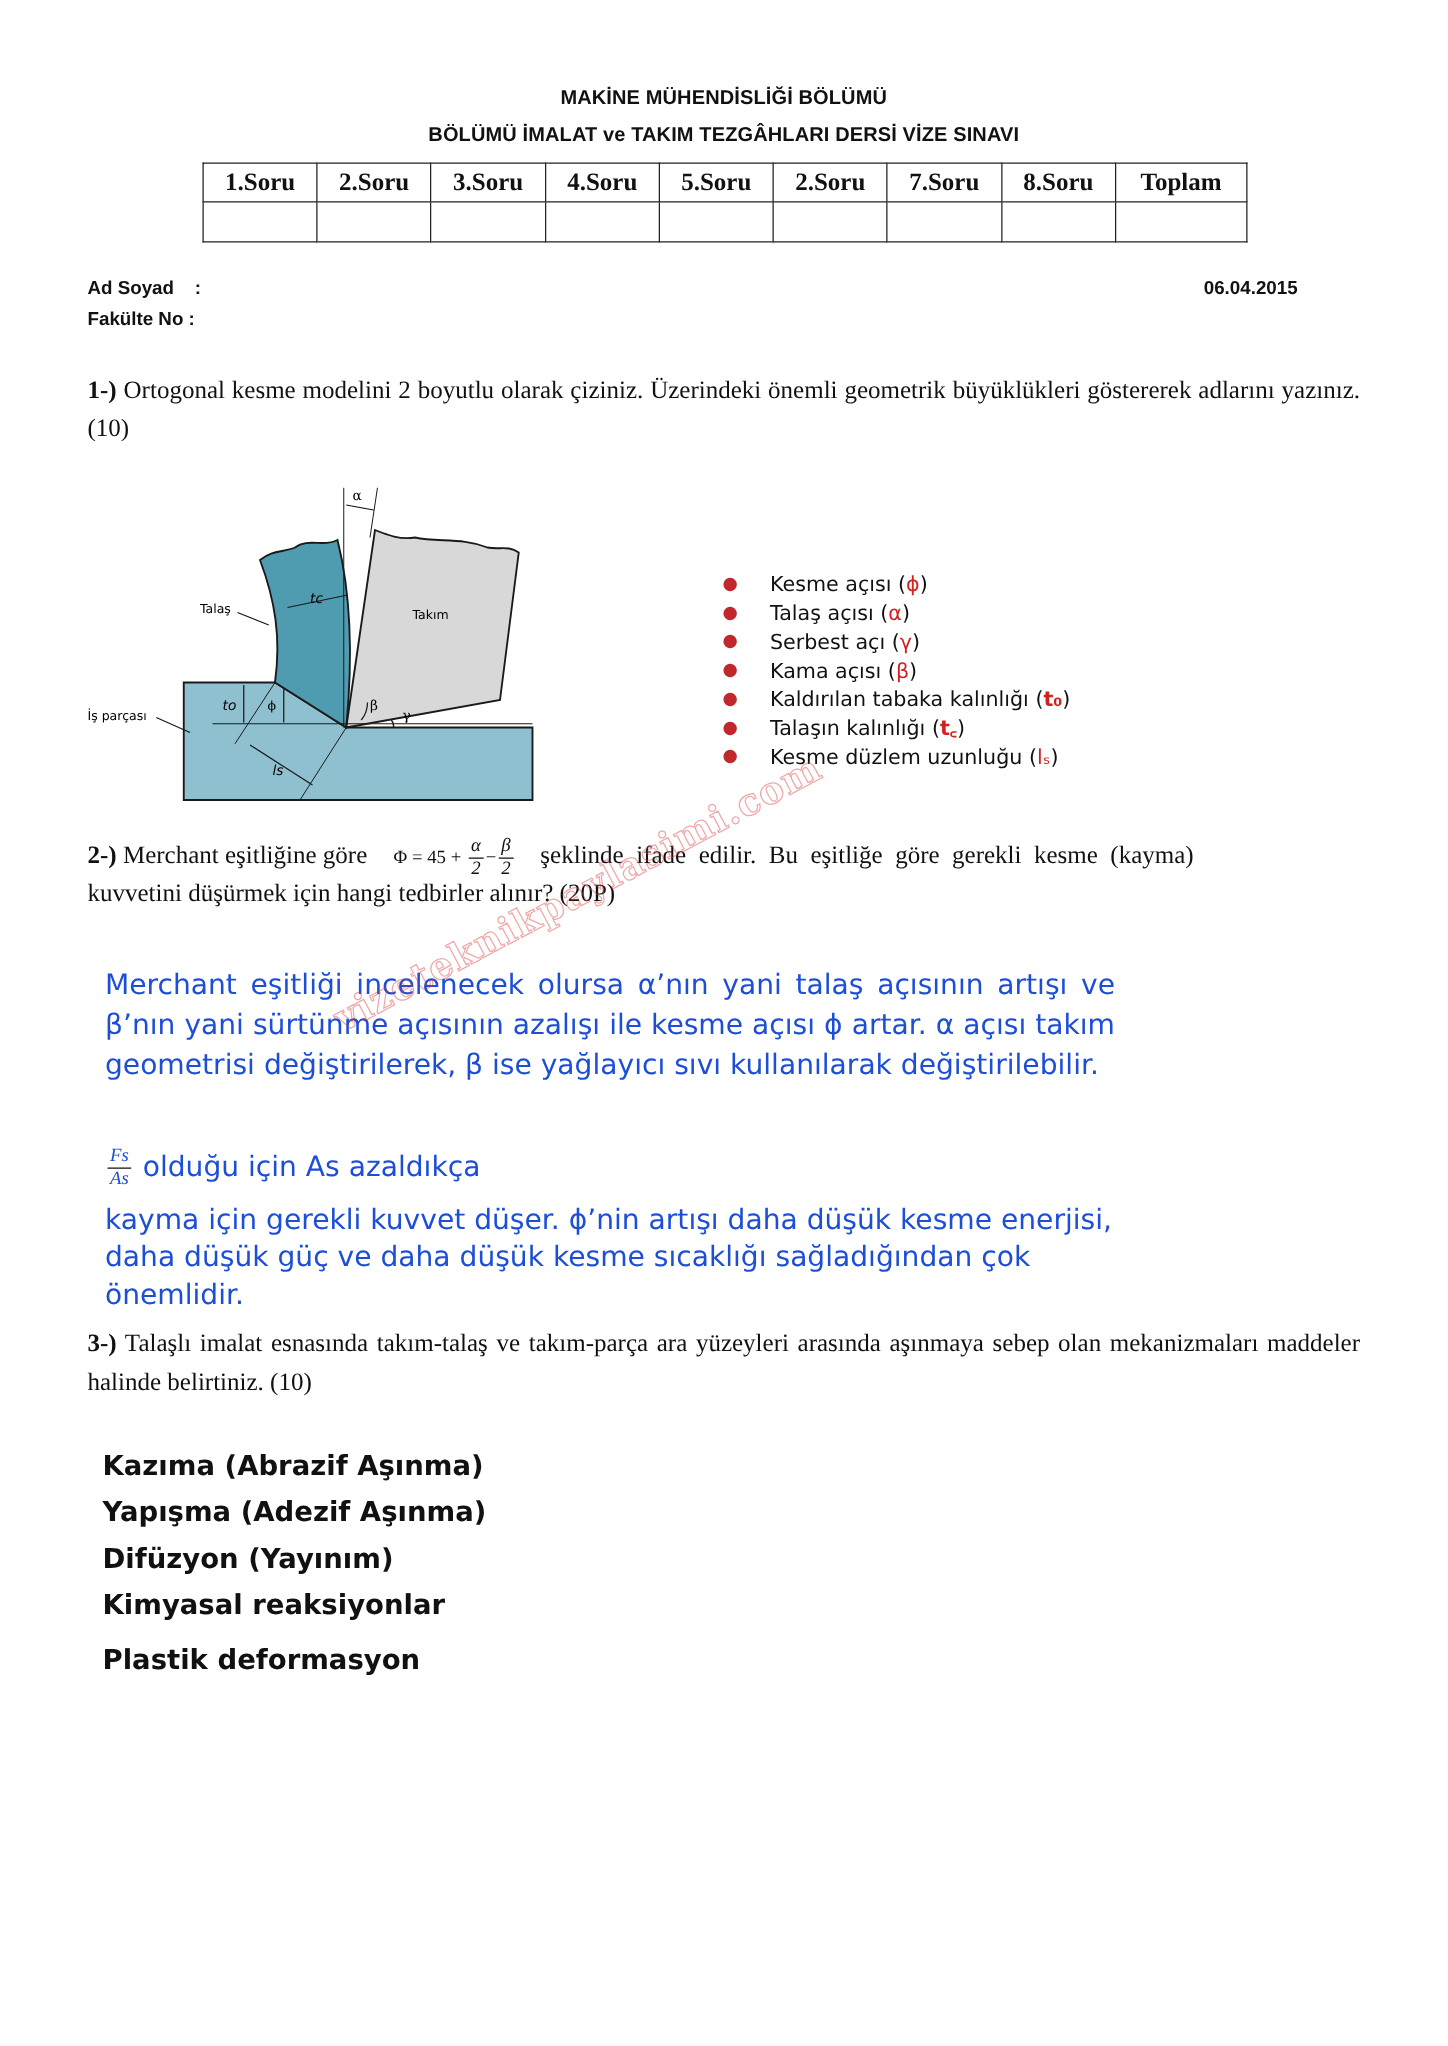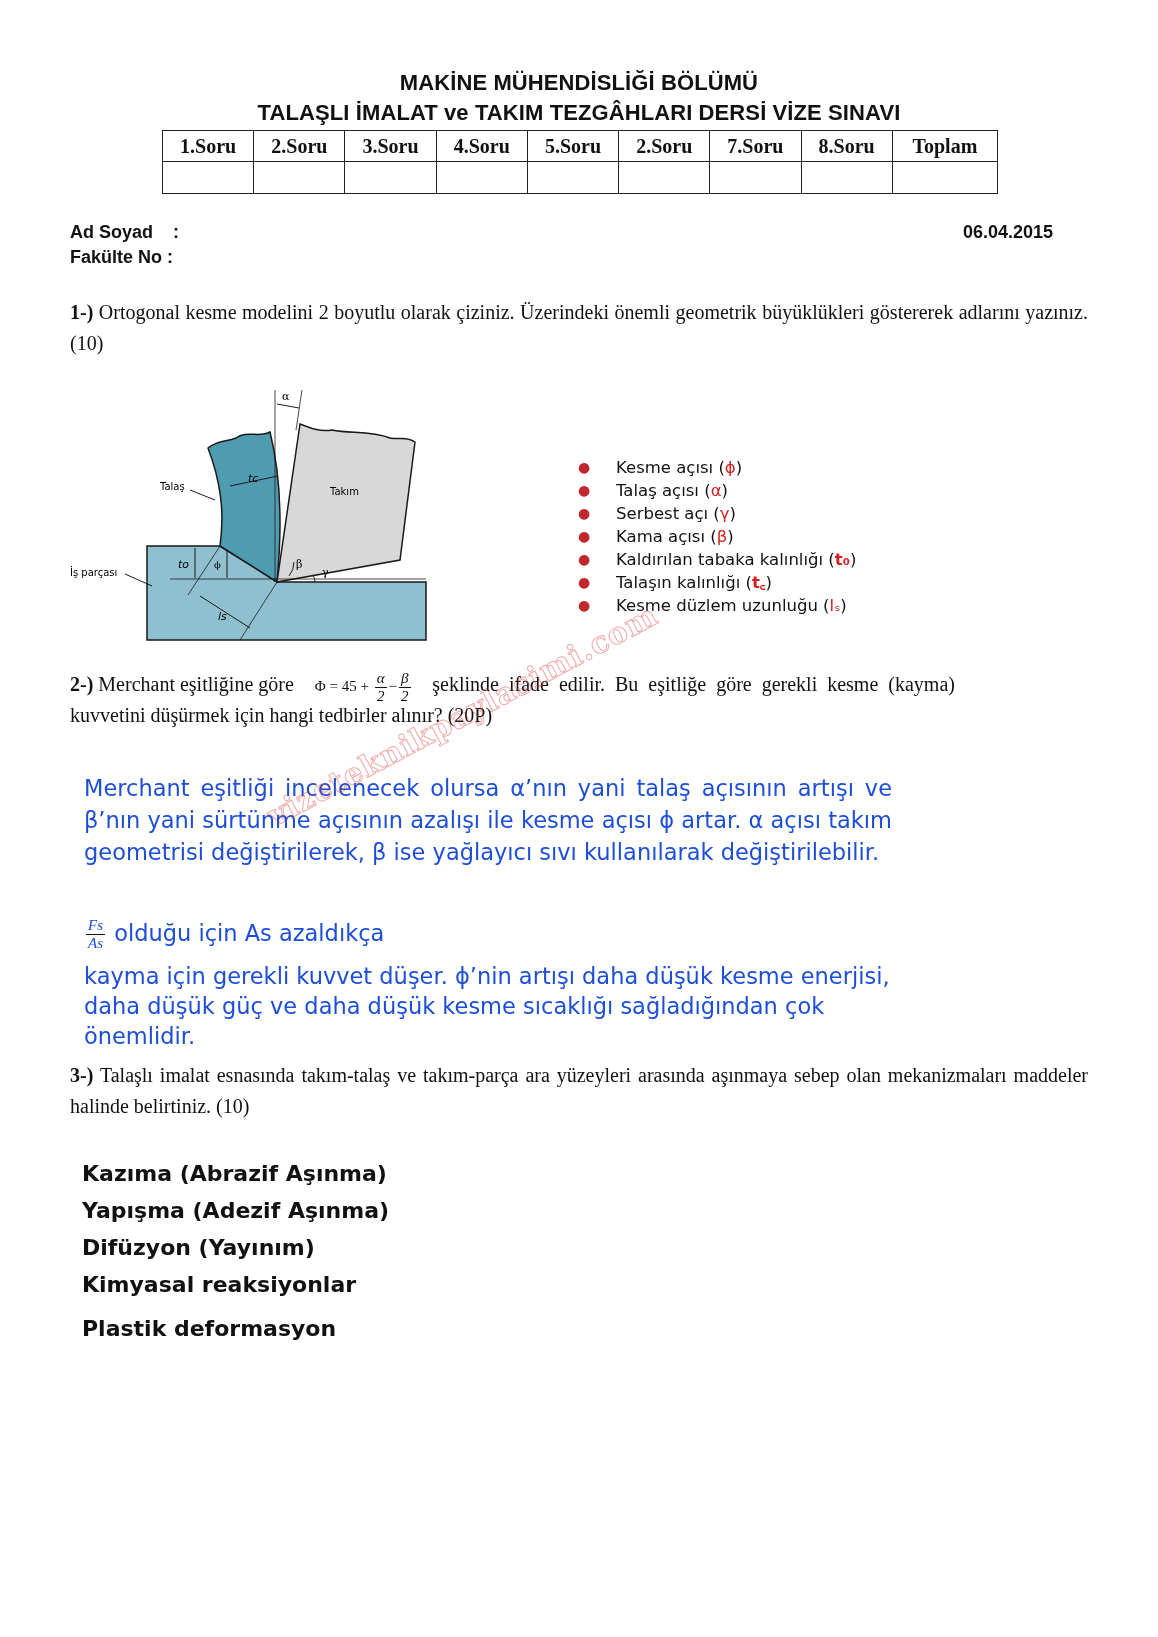--- a/index.html
+++ b/index.html
@@ -1,39 +1,39 @@
 <!DOCTYPE html>
 <html><head>
 <meta charset="utf-8">
 <style>
   html, body { margin: 0; padding: 0; background: #ffffff; }
   body { width: 1158px; height: 1637px; position: relative; overflow: hidden; color: #111; }
   .abs { position: absolute; }
-  .title { left: 0; width: 1158px; text-align: center; font-family: "Liberation Sans", sans-serif; font-weight: bold; font-size: 22px; letter-spacing: 0.1px; }
+  .title { left: 0; width: 1158px; text-align: center; font-family: "Liberation Sans", sans-serif; font-weight: bold; font-size: 16px; letter-spacing: 0.1px; }
   table.score { position: absolute; left: 162px; top: 130px; border-collapse: collapse; width: 836px; font-family: "Liberation Serif", serif; font-size: 20px; font-weight: bold; }
   table.score td { border: 1.5px solid #222; text-align: center; height: 30px; padding: 0; margin-left: 32px; }
   table.score tr.blank td { height: 31px; }
-  .meta { font-family: "Liberation Sans", sans-serif; font-weight: bold; font-size: 18px; }
+  .meta { font-family: "Liberation Sans", sans-serif; font-weight: bold; font-size: 15px; }
   .q { font-family: "Liberation Serif", serif; font-size: 20px; line-height: 31px; text-align: justify; }
   .q b { font-weight: bold; }
   .ans { font-family: "DejaVu Sans", sans-serif; font-size: 22.5px; line-height: 32px; color: #1d4ed8; }
   .legend { left: 574px; top: 456px; font-family: "DejaVu Sans", sans-serif; font-size: 16.5px; line-height: 23px; }
   .legend .row { display: flex; align-items: center; }
   .legend .bullet { color: #c0282d; width: 38px; font-size: 14px; padding-left: 4px; }
   .red { color: #d21f1f; }
   .wear { font-family: "DejaVu Sans", sans-serif; font-weight: bold; font-size: 22px; }
   .frac { display: inline-flex; flex-direction: column; align-items: center; vertical-align: middle; font-style: italic; font-size: 15px; line-height: 17px; margin: 0 2px; }
   .frac .num { border-bottom: 1px solid #111; padding: 0 2px; }
   .watermark { left: 270px; top: 800px; transform: rotate(-28deg); transform-origin: left center; font-family: "DejaVu Serif", serif; font-weight: bold; font-size: 30px; color: transparent; -webkit-text-stroke: 1px rgba(220, 60, 60, 0.45); white-space: nowrap; letter-spacing: 1px; }
 </style>
 </head>
 <body>
 
 <div class="abs title" style="top:70px;">MAKİNE MÜHENDİSLİĞİ BÖLÜMÜ</div>
-<div class="abs title" style="top:100px;">TALAŞLI İMALAT ve TAKIM TEZGÂHLARI DERSİ VİZE SINAVI</div>
+<div class="abs title" style="top:100px;">BÖLÜMÜ İMALAT ve TAKIM TEZGÂHLARI DERSİ VİZE SINAVI</div>
 
 <table class="score">
   <tbody>
       <tr>
     <td>1.Soru</td>
     <td>2.Soru</td>
     <td>3.Soru</td>
     <td>4.Soru</td>
     <td>5.Soru</td>
     <td>2.Soru</td>

